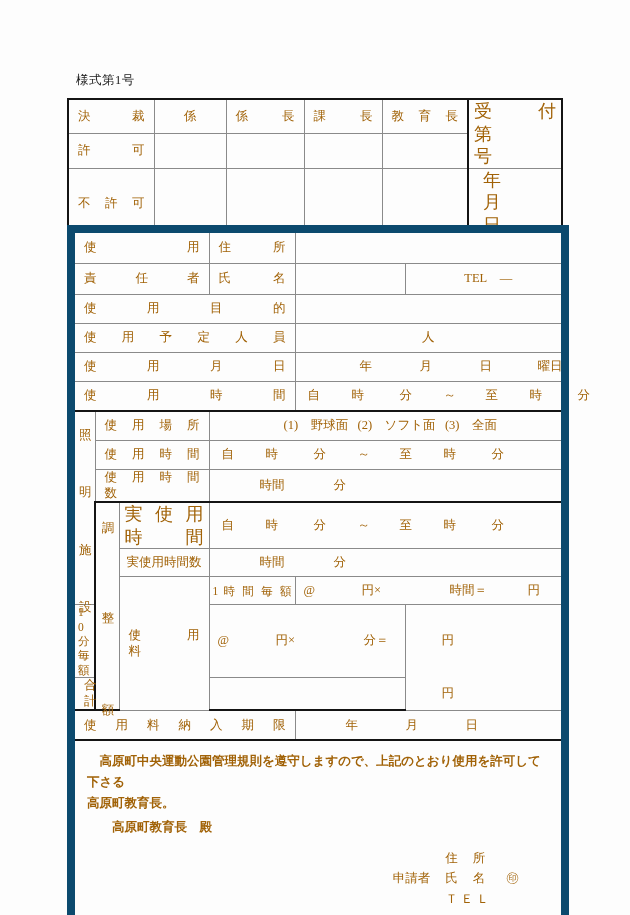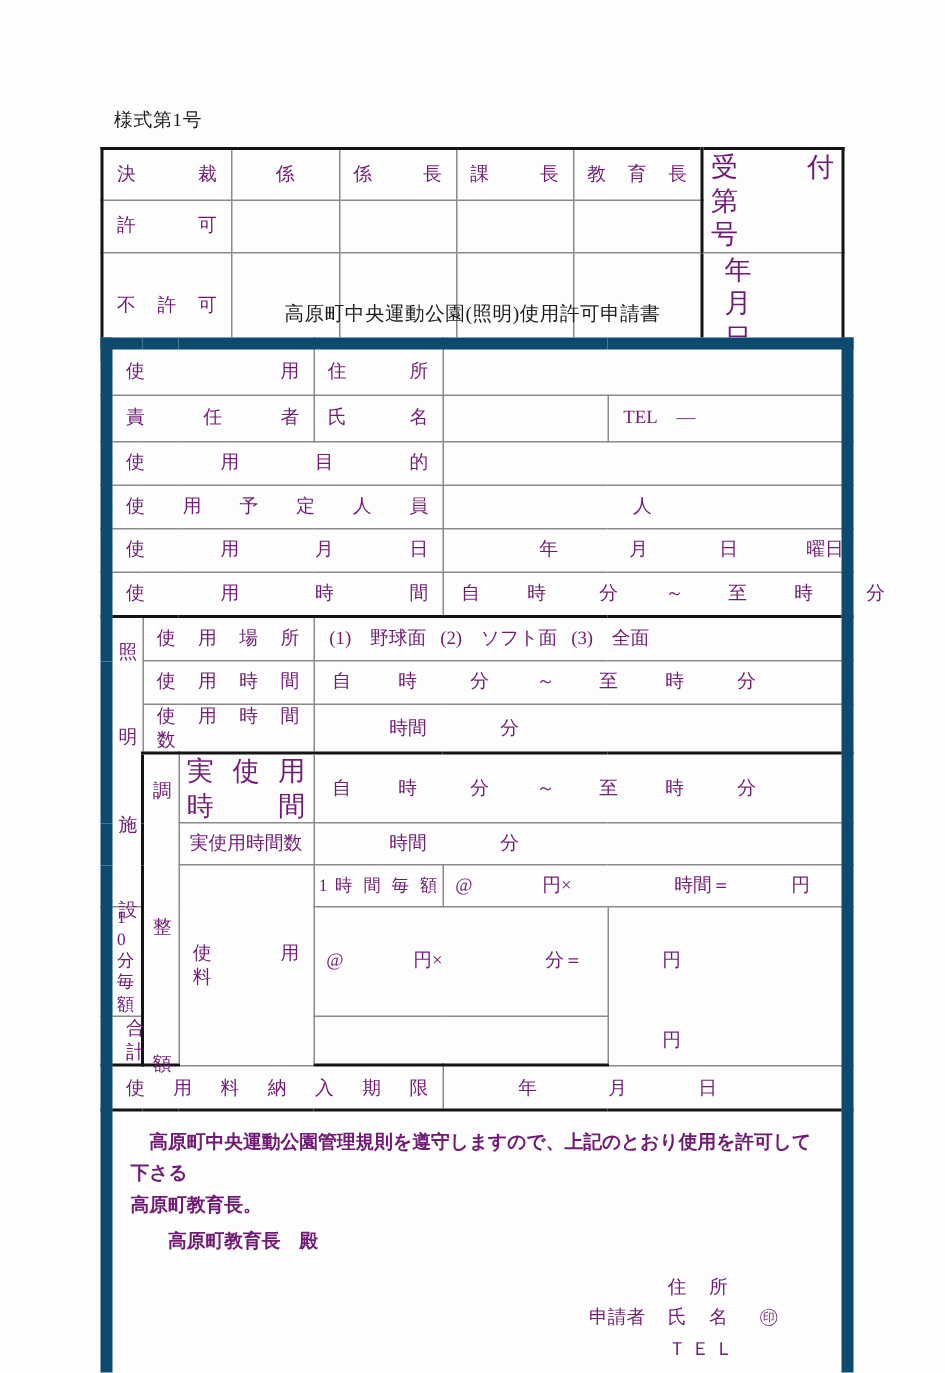--- a/index.html
+++ b/index.html
@@ -40,21 +40,21 @@
     table-layout: fixed;
     background: #fdfdfd;
   }
   td {
     border: 1px solid #8a8a8a;
     font-size: 12.5px;
     padding: 0;
     vertical-align: middle;
     text-align: center;
     line-height: 1.25;
-    color: #701a75;
+    color: #a16207;
   }
 
   
   .approval-table {
     position: absolute;
     left: 67px;
     top: 98px;
     width: 494px;
     border: 2px solid #141414;
   }
@@ -111,21 +111,21 @@
     font-size: 12.5px;
     writing-mode: vertical-rl;
     text-orientation: upright;
     text-align: justify;
     text-align-last: justify;
     padding: 7px 0;
     white-space: nowrap;
   }
   .val-left {
     display: block;
-    text-align: left;
+    text-align: center;
     padding-left: 10px;
   }
   .thick-bottom { border-bottom: 2px solid #141414 !important; }
   .thick-left2 { border-left: 2px solid #141414 !important; }
 
   
   .runs { display: block; text-align: left; padding-left: 12px; white-space: nowrap; }
   .runs span { display: inline-block; }
 
   
@@ -209,21 +209,20 @@
       <td></td>
       <td></td>
       <td></td>
       <td class="thick-left" style="vertical-align:bottom;padding-bottom:3px">
         <span class="spread-sm" style="padding:0 14px">年　　　月　　　日</span>
       </td>
     </tr>
   </tbody>
     </table>
 
-  <div class="doc-title">高原町中央運動公園(照明)使用許可申請書</div>
 
   <table class="main-table">
     <colgroup>
       <col style="width:24px">
       <col style="width:24px">
       <col style="width:90px">
       <col style="width:86px">
       <col style="width:110px">
       <col style="width:160px">
     </colgroup>

